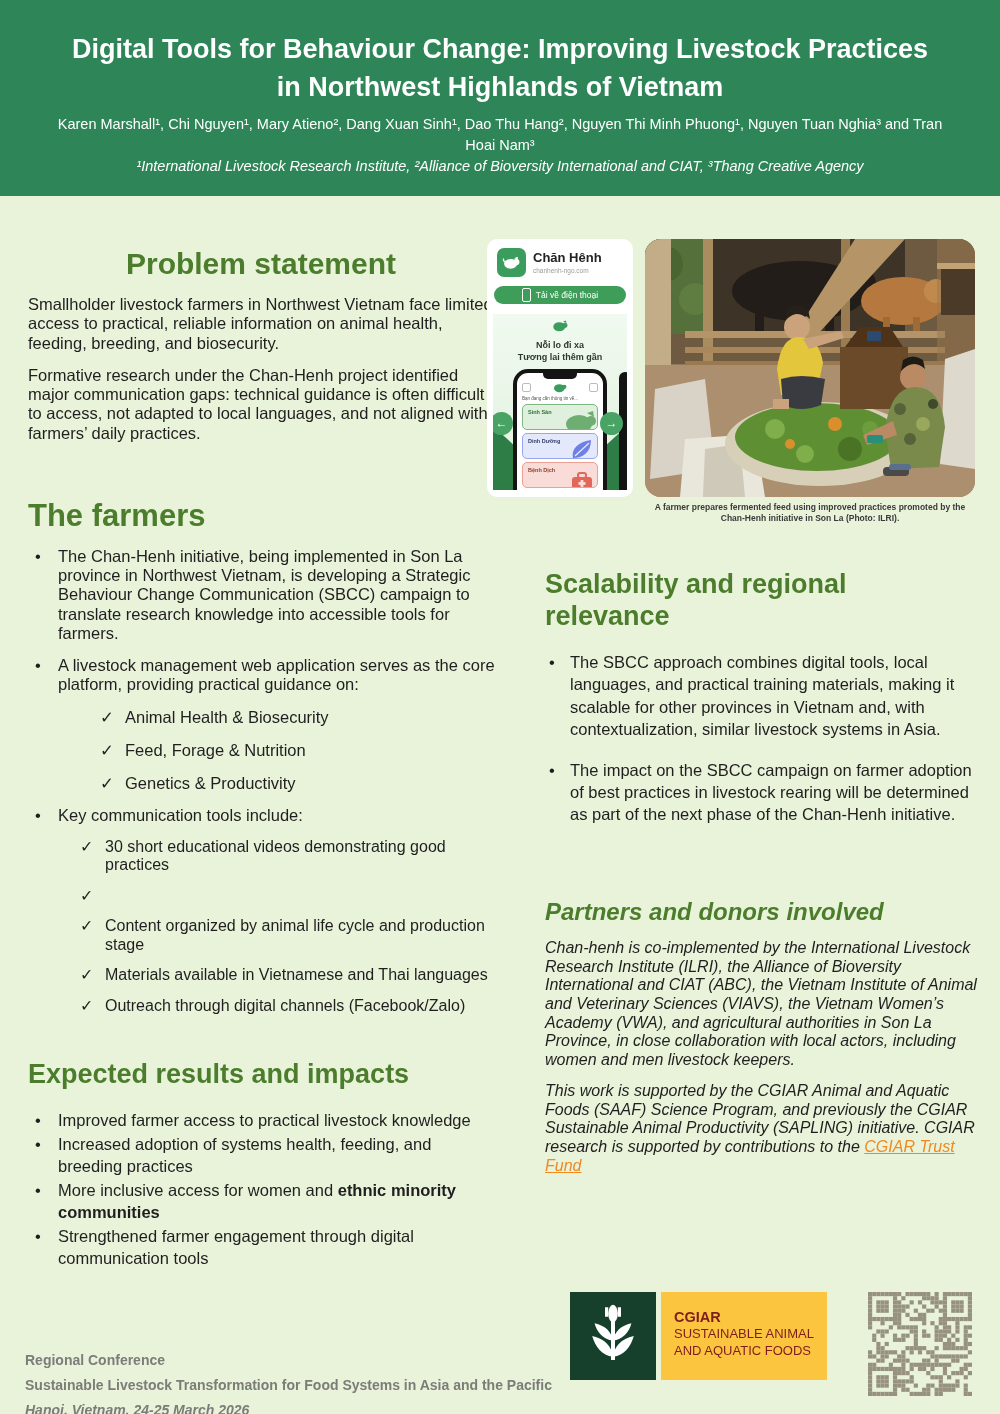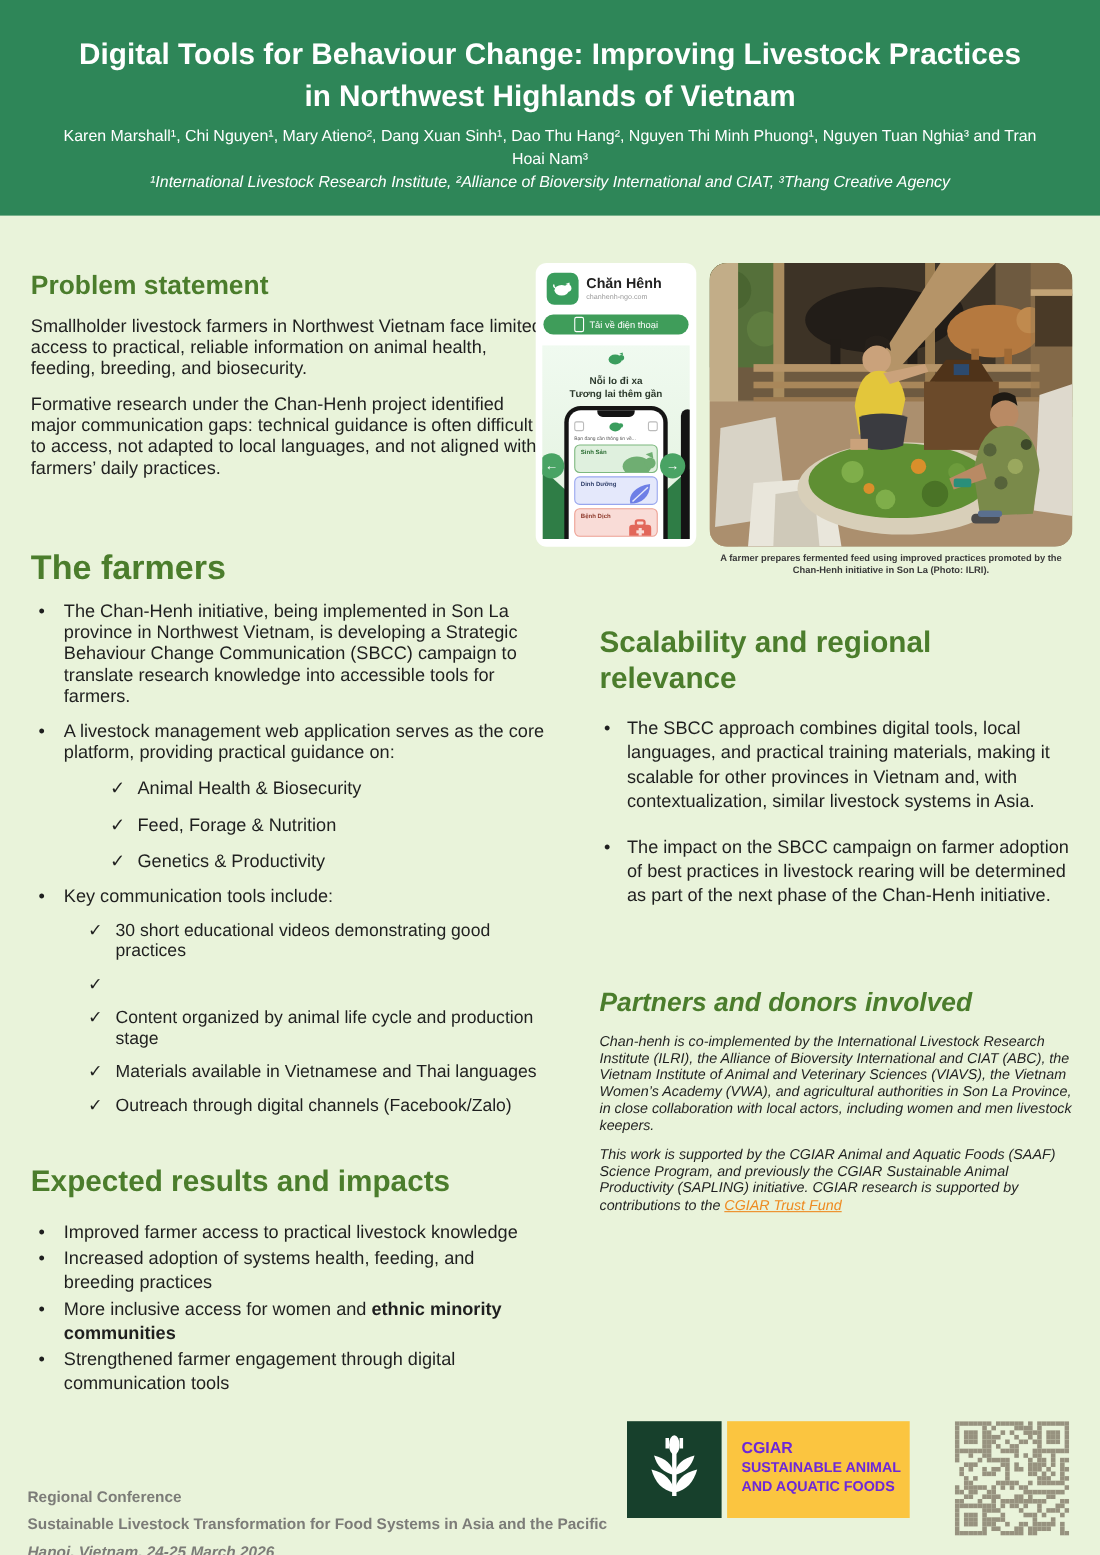--- a/index.html
+++ b/index.html
@@ -25,36 +25,36 @@
   }
   
   .sec { position:absolute; }
   .sec h2 { margin:0; color:#4B7D2C; font-weight:bold; line-height:1.2; }
   .para { font-size:16.5px; line-height:1.17; margin:13px 0 0 0; }
   .brow { display:flex; margin-top:13px; font-size:16.5px; line-height:1.16; }
   .bglyph { flex:none; width:23px; margin-left:7px; }
   .crow { display:flex; margin-top:14px; font-size:16.5px; line-height:1.16; }
   .cglyph { flex:none; width:25px; }
   #problem   { left:28px;  top:246px;  width:466px; }
-  #problem h2 { font-size:24px; }
+  #problem h2 { font-size:30px;text-align:center; }
   #solution  { left:28px;  top:497px;  width:472px; }
   #solution h2 { font-size:31px; }
   #solution .crow.l1 { margin-left:72px; }
   #solution .crow.l2 { margin-left:52px; margin-top:12px; font-size:16px; }
   #expected  { left:28px;  top:1058px; width:472px; }
   #expected h2 { font-size:27px; }
   #expected .brow { line-height:1.33; margin-top:2px; }
   #expected .brow.first { margin-top:20px; }
   #scalability { left:545px; top:568px; width:432px; }
   #scalability h2 { font-size:27px; }
   #scalability .brow { line-height:1.36; margin-top:18px; }
   #scalability .bglyph { margin-left:4px; width:21px; }
   #partners  { left:545px; top:898px; width:432px;font-style:italic; }
   #partners h2 { font-size:24px; }
-  #partners .para { font-size:13px; line-height:1.17; margin-top:12px; }
+  #partners .para { font-size:16px; line-height:1.17; margin-top:12px; }
   .link { color:#EE8A21; text-decoration:underline; cursor:pointer; }
   b { font-weight:bold; }
   
   .app-card {
     position:absolute; left:487px; top:239px; width:146px; height:258px;
     background:#fff; border-radius:10px; box-sizing:border-box; padding:9px 7px 0;
   }
   .app-head { display:flex; align-items:center; gap:7px; padding-left:3px; }
   .app-logo { flex:none; width:29px; height:29px; border-radius:7px; background:#3A9D5D;
               display:flex; align-items:center; justify-content:center; }
@@ -98,23 +98,23 @@
   .photo { position:absolute; left:645px; top:239px; width:330px; height:258px; border-radius:16px; overflow:hidden; }
   .photo-caption {
     position:absolute; left:645px; top:502px; width:330px; text-align:center;
     font-size:8.5px; font-weight:bold; color:#3a3a3a; line-height:1.3;
   }
   
   .conf { position:absolute; left:25px; top:1348px; width:540px; color:#7C7C78; font-size:14px; font-weight:bold; line-height:1.78; }
   .conf .it { font-style:italic; }
   .cgiar { position:absolute; left:570px; top:1292px; display:flex; gap:5px; }
   .cgiar-green { width:86px; height:88px; background:#17402C; display:flex; align-items:center; justify-content:center; }
-  .cgiar-yellow { width:166px; height:88px; background:#FBC540; color:#6d28d9; box-sizing:border-box; padding:17px 0 0 13px; }
+  .cgiar-yellow { width:166px; height:88px; background:#FBC540; color:#7f1d1d; box-sizing:border-box; padding:17px 0 0 13px; }
   .cgiar-yellow .nm { font-size:14.5px; font-weight:bold; }
-  .cgiar-yellow .pr { font-size:13px; font-weight:bold; line-height:1.32; }
+  .cgiar-yellow .pr { font-size:13px; font-weight:normal; line-height:1.32; }
   .qr { position:absolute; left:868px; top:1292px; width:104px; height:104px; }
 </style>
 </head>
 <body>
 
 <div class="poster">
 
   <div class="banner">
     <div class="title">Digital Tools for Behaviour Change: Improving Livestock Practices in Northwest Highlands of Vietnam</div>
     <div class="authors">Karen Marshall¹, Chi Nguyen¹, Mary Atieno², Dang Xuan Sinh¹, Dao Thu Hang², Nguyen Thi Minh Phuong¹, Nguyen Tuan Nghia³ and Tran Hoai Nam³</div>

